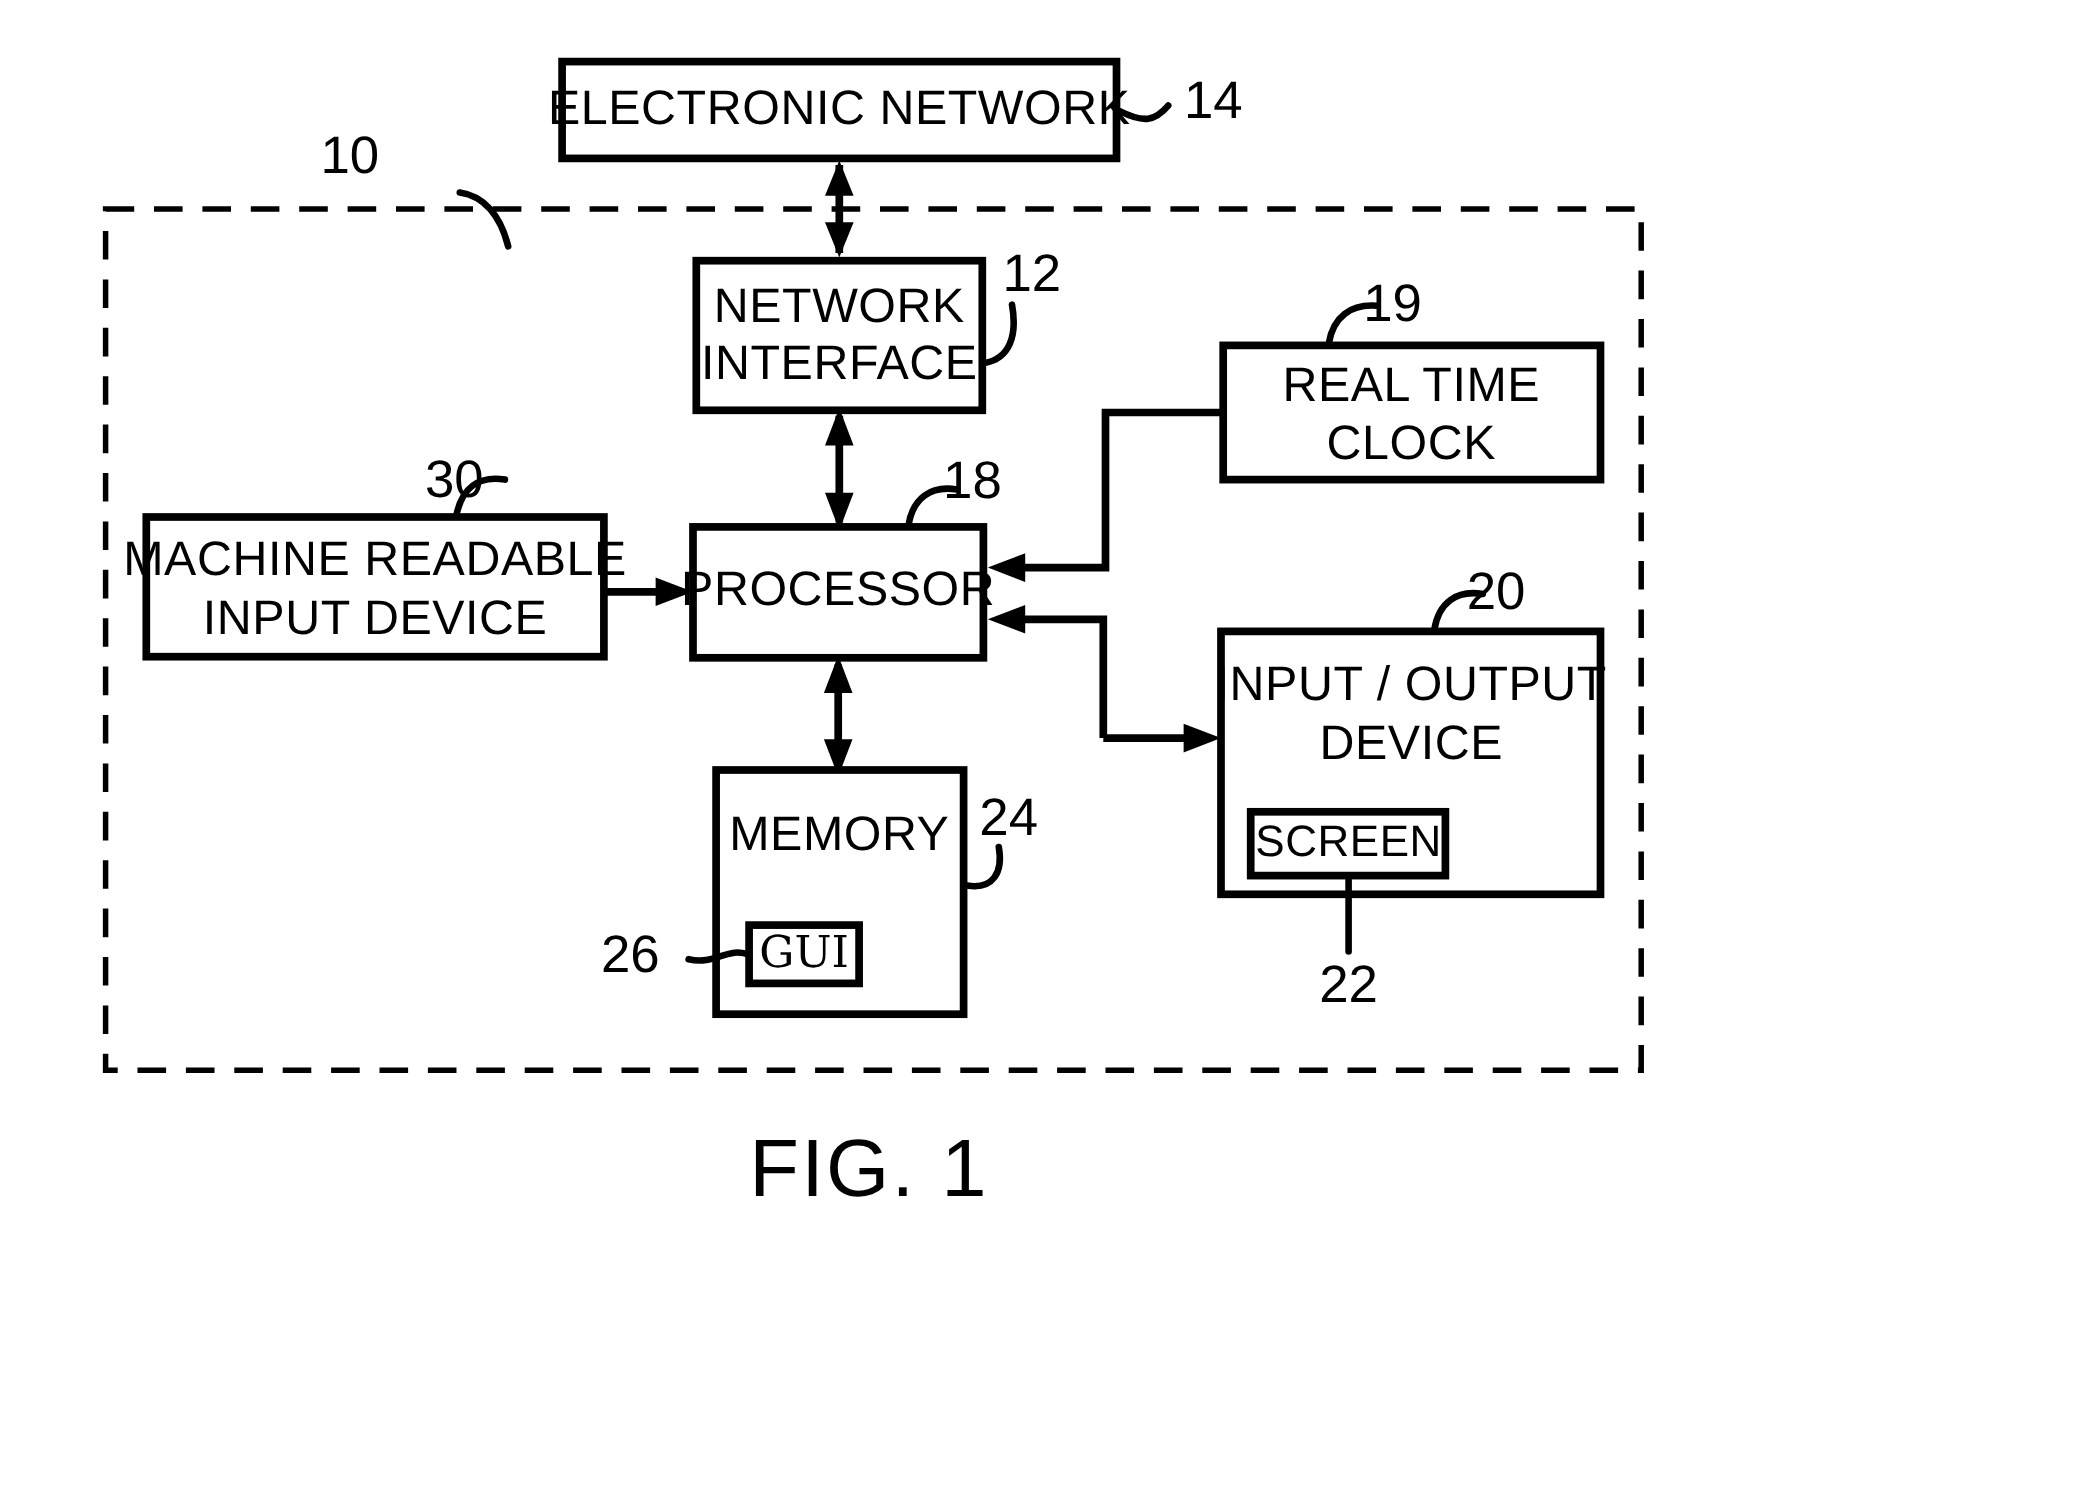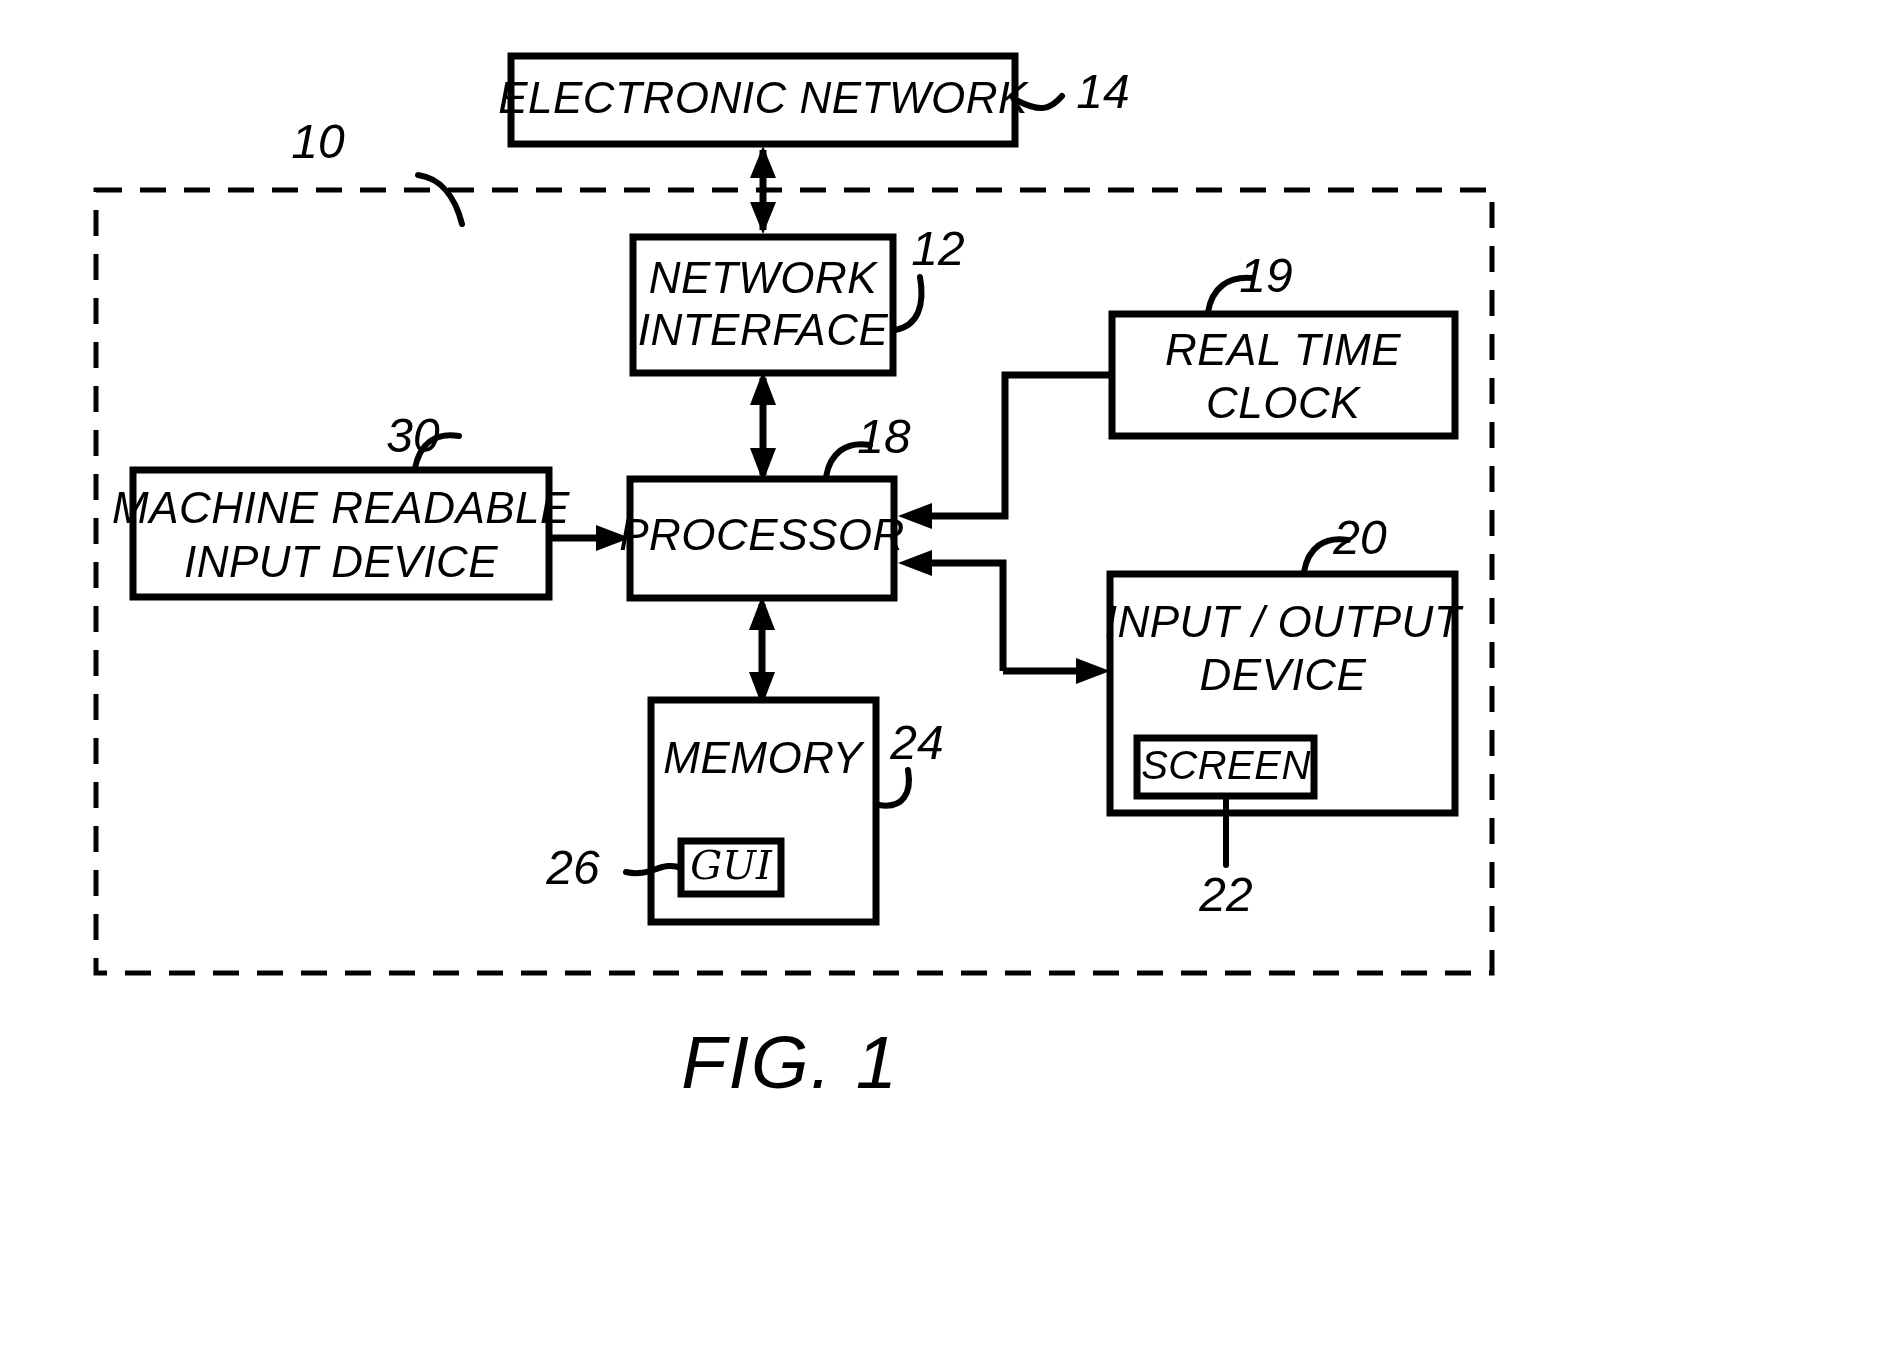--- a/index.html
+++ b/index.html
@@ -12,21 +12,20 @@
     height: 1361px;
     position: relative;
     font-family: "Liberation Sans", sans-serif;
     overflow: hidden;
   }
   #figure-root {
     position: absolute;
     left: 0; top: 0;
     width: 1901px;
     height: 1361px;
-    font-style: italic;
   }
   svg.fig {
     position: absolute;
     left: 0; top: 0;
     width: 1901px;
     height: 1361px;
   }
   .box-label {
     font-family: "Liberation Sans", sans-serif;
     font-size: 44px;

